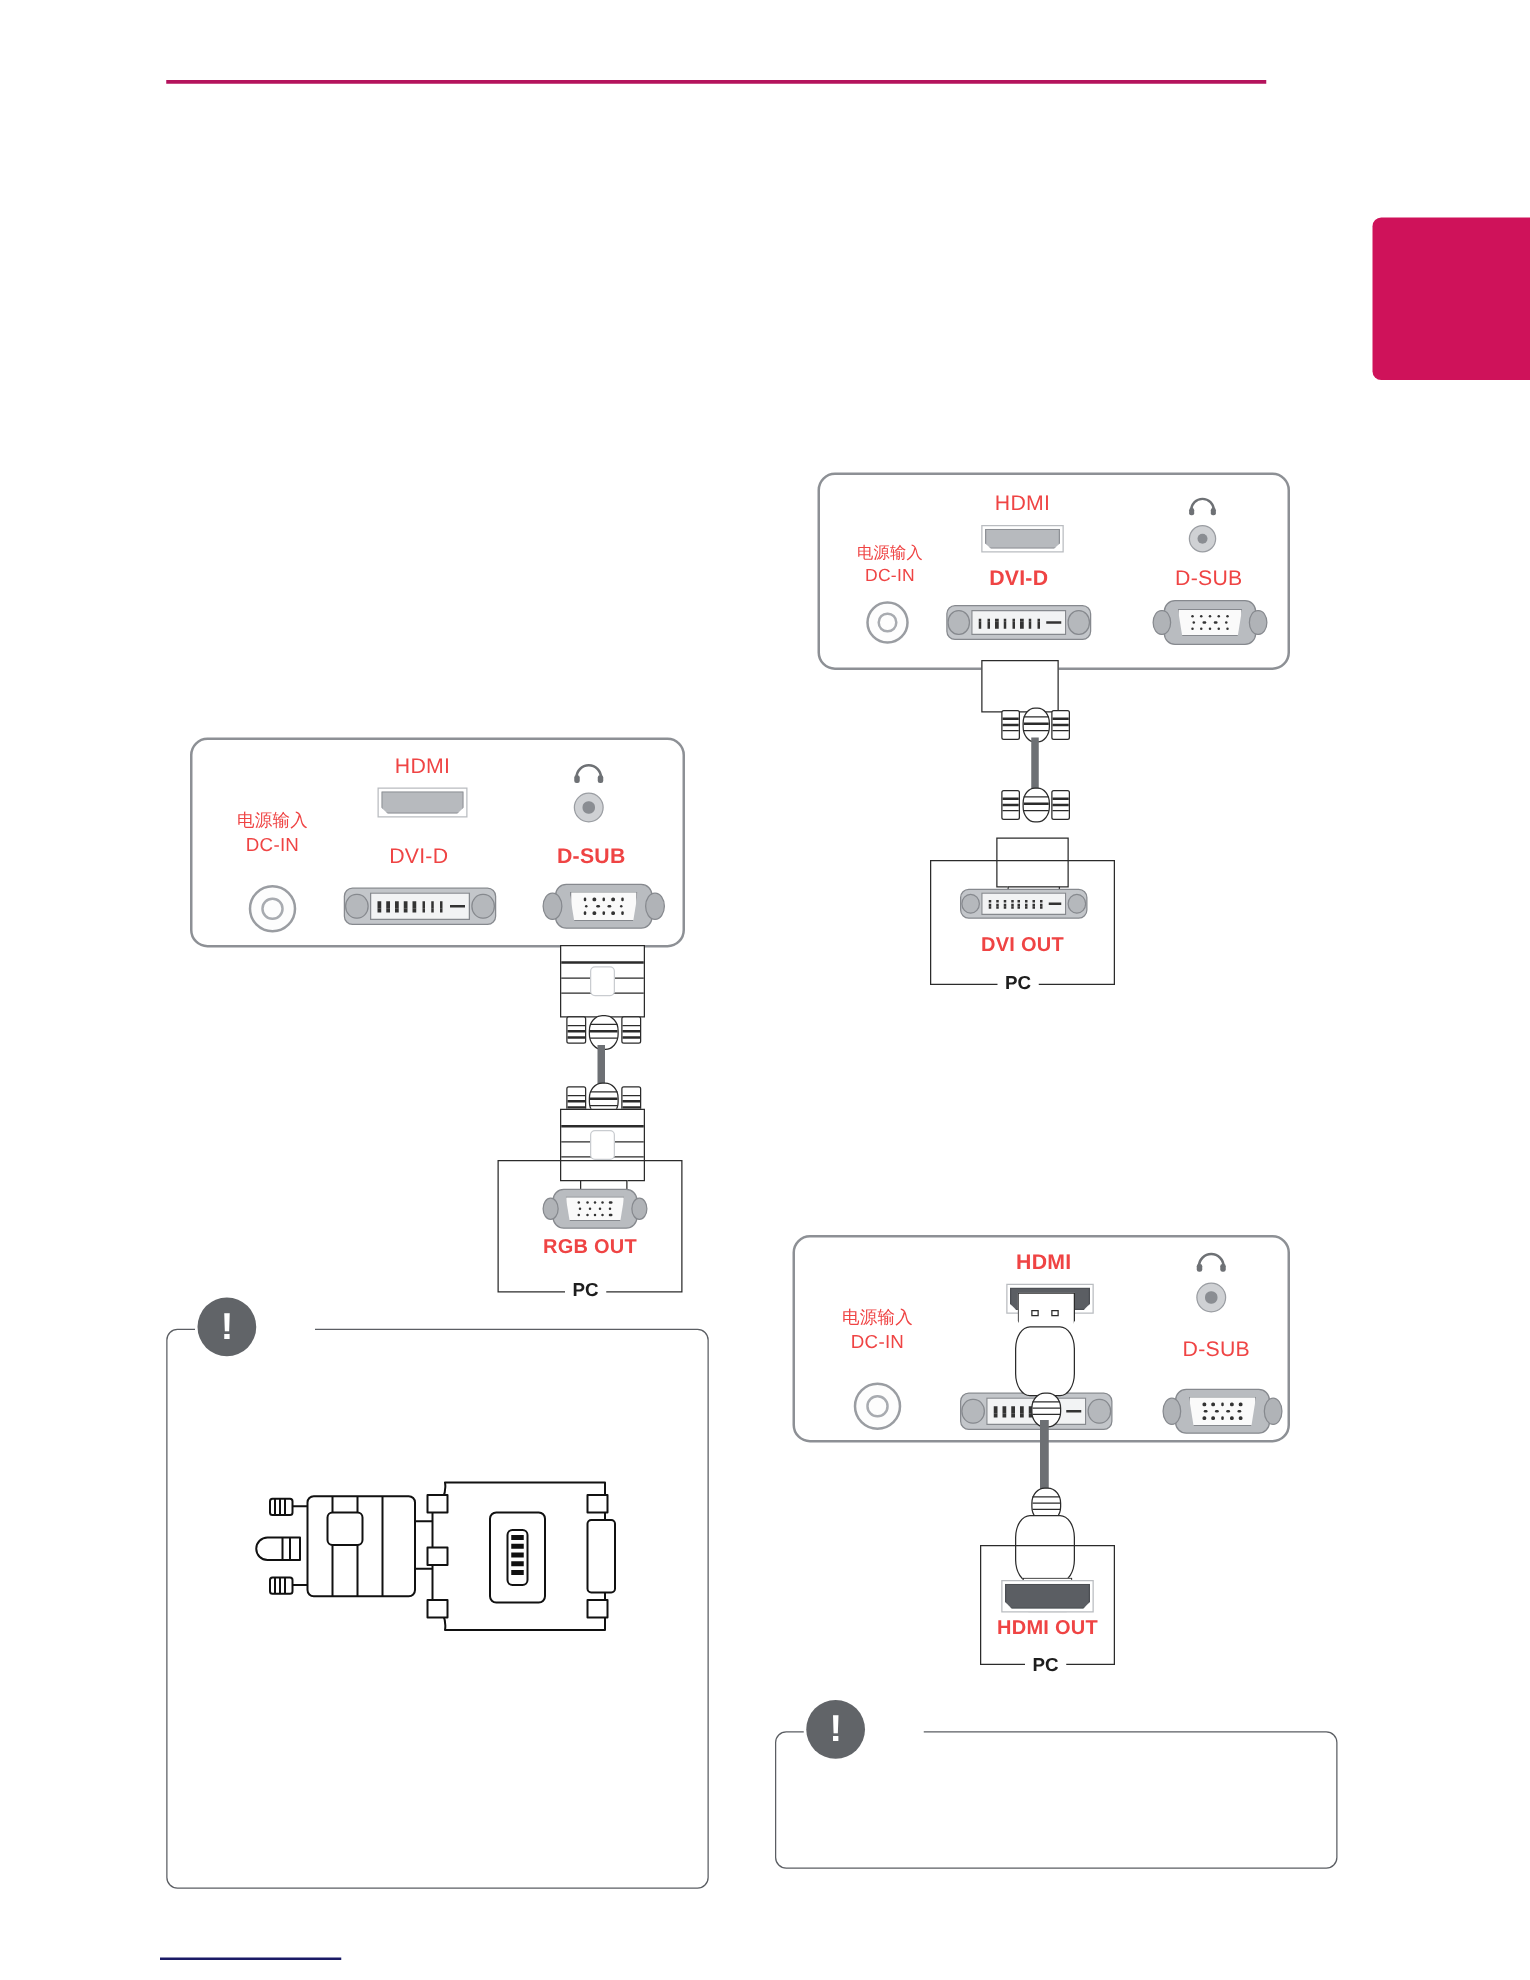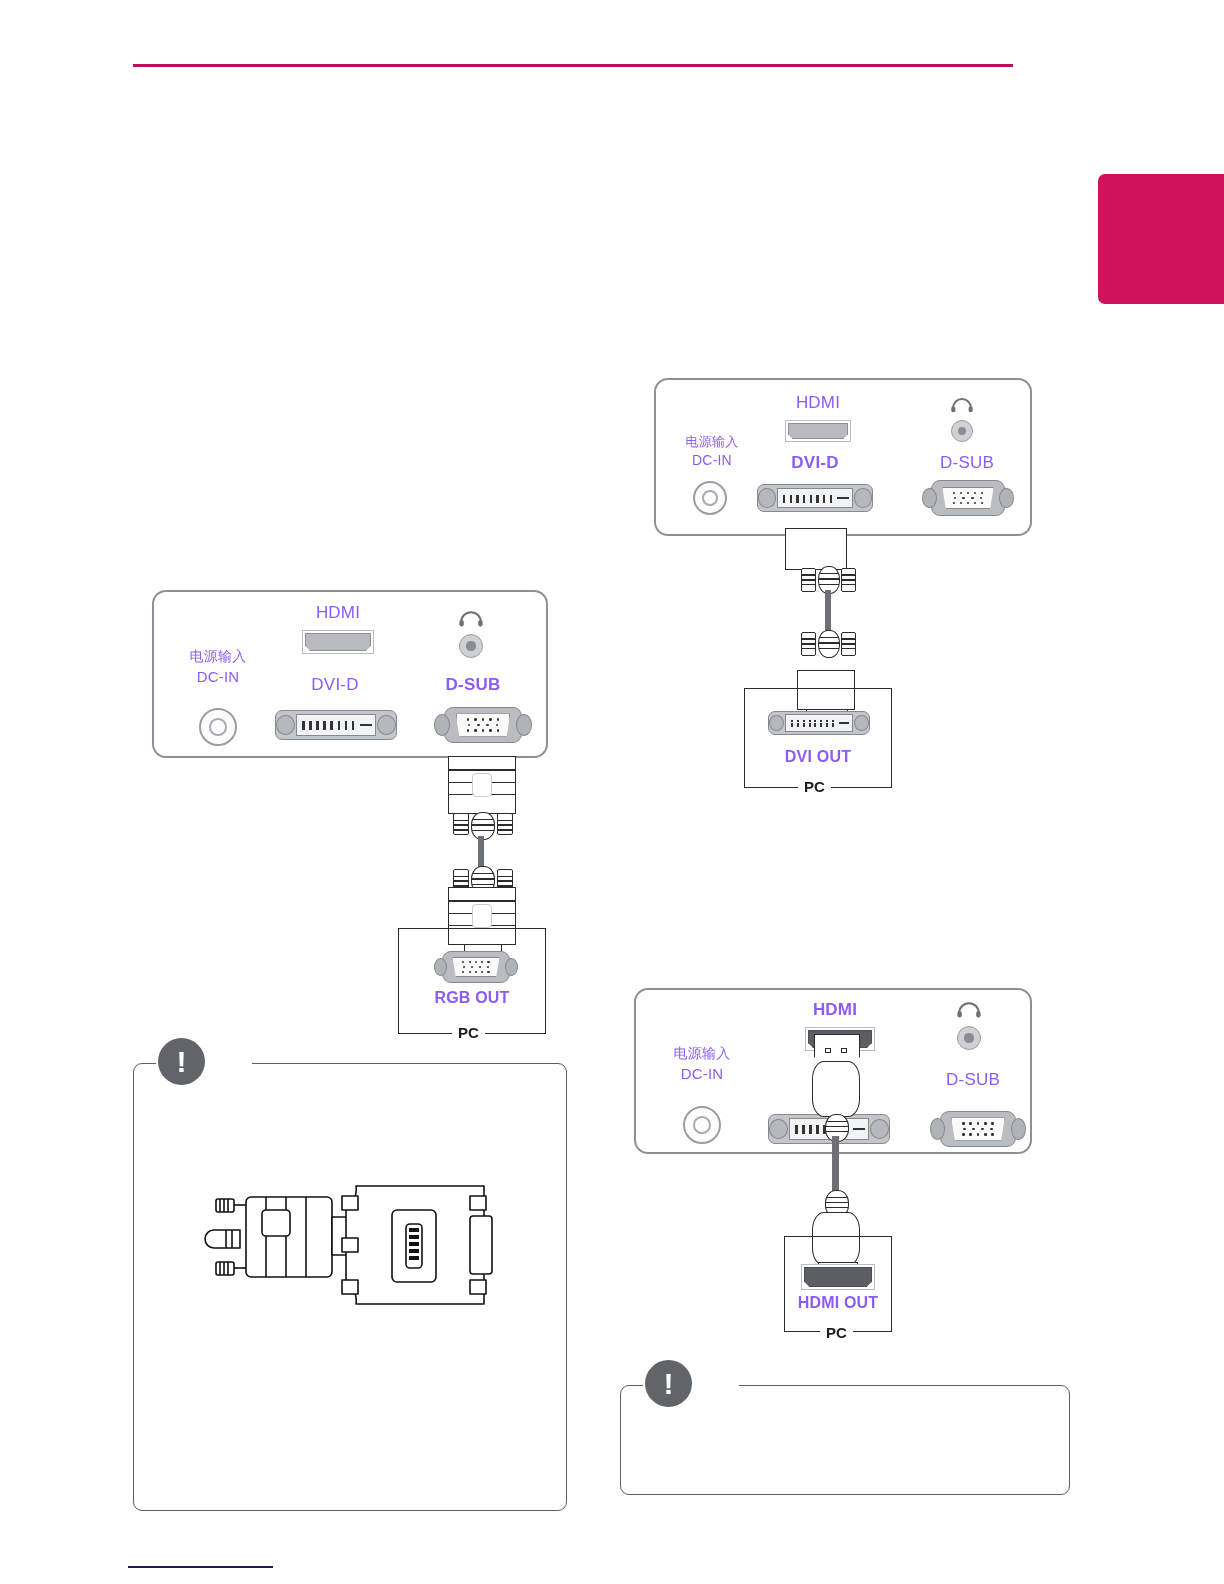--- a/index.html
+++ b/index.html
@@ -29,21 +29,21 @@
   
   .panel{
     position:absolute;
     border:2px solid #8d9095;
     border-radius:14px;
     background:#ffffff;
     box-sizing:border-box;
   }
   .lbl{
     position:absolute;
-    color:#8b5cf6;
+    color:#ef4444;
     white-space:nowrap;
     line-height:1.18;
     text-align:center;
     letter-spacing:.2px;
   }
   .lbl.b{font-weight:bold;}
 
   
   .dcjack{position:absolute;border-radius:50%;
     border:2px solid #9a9da2;background:#fdfdfd;box-sizing:border-box;

